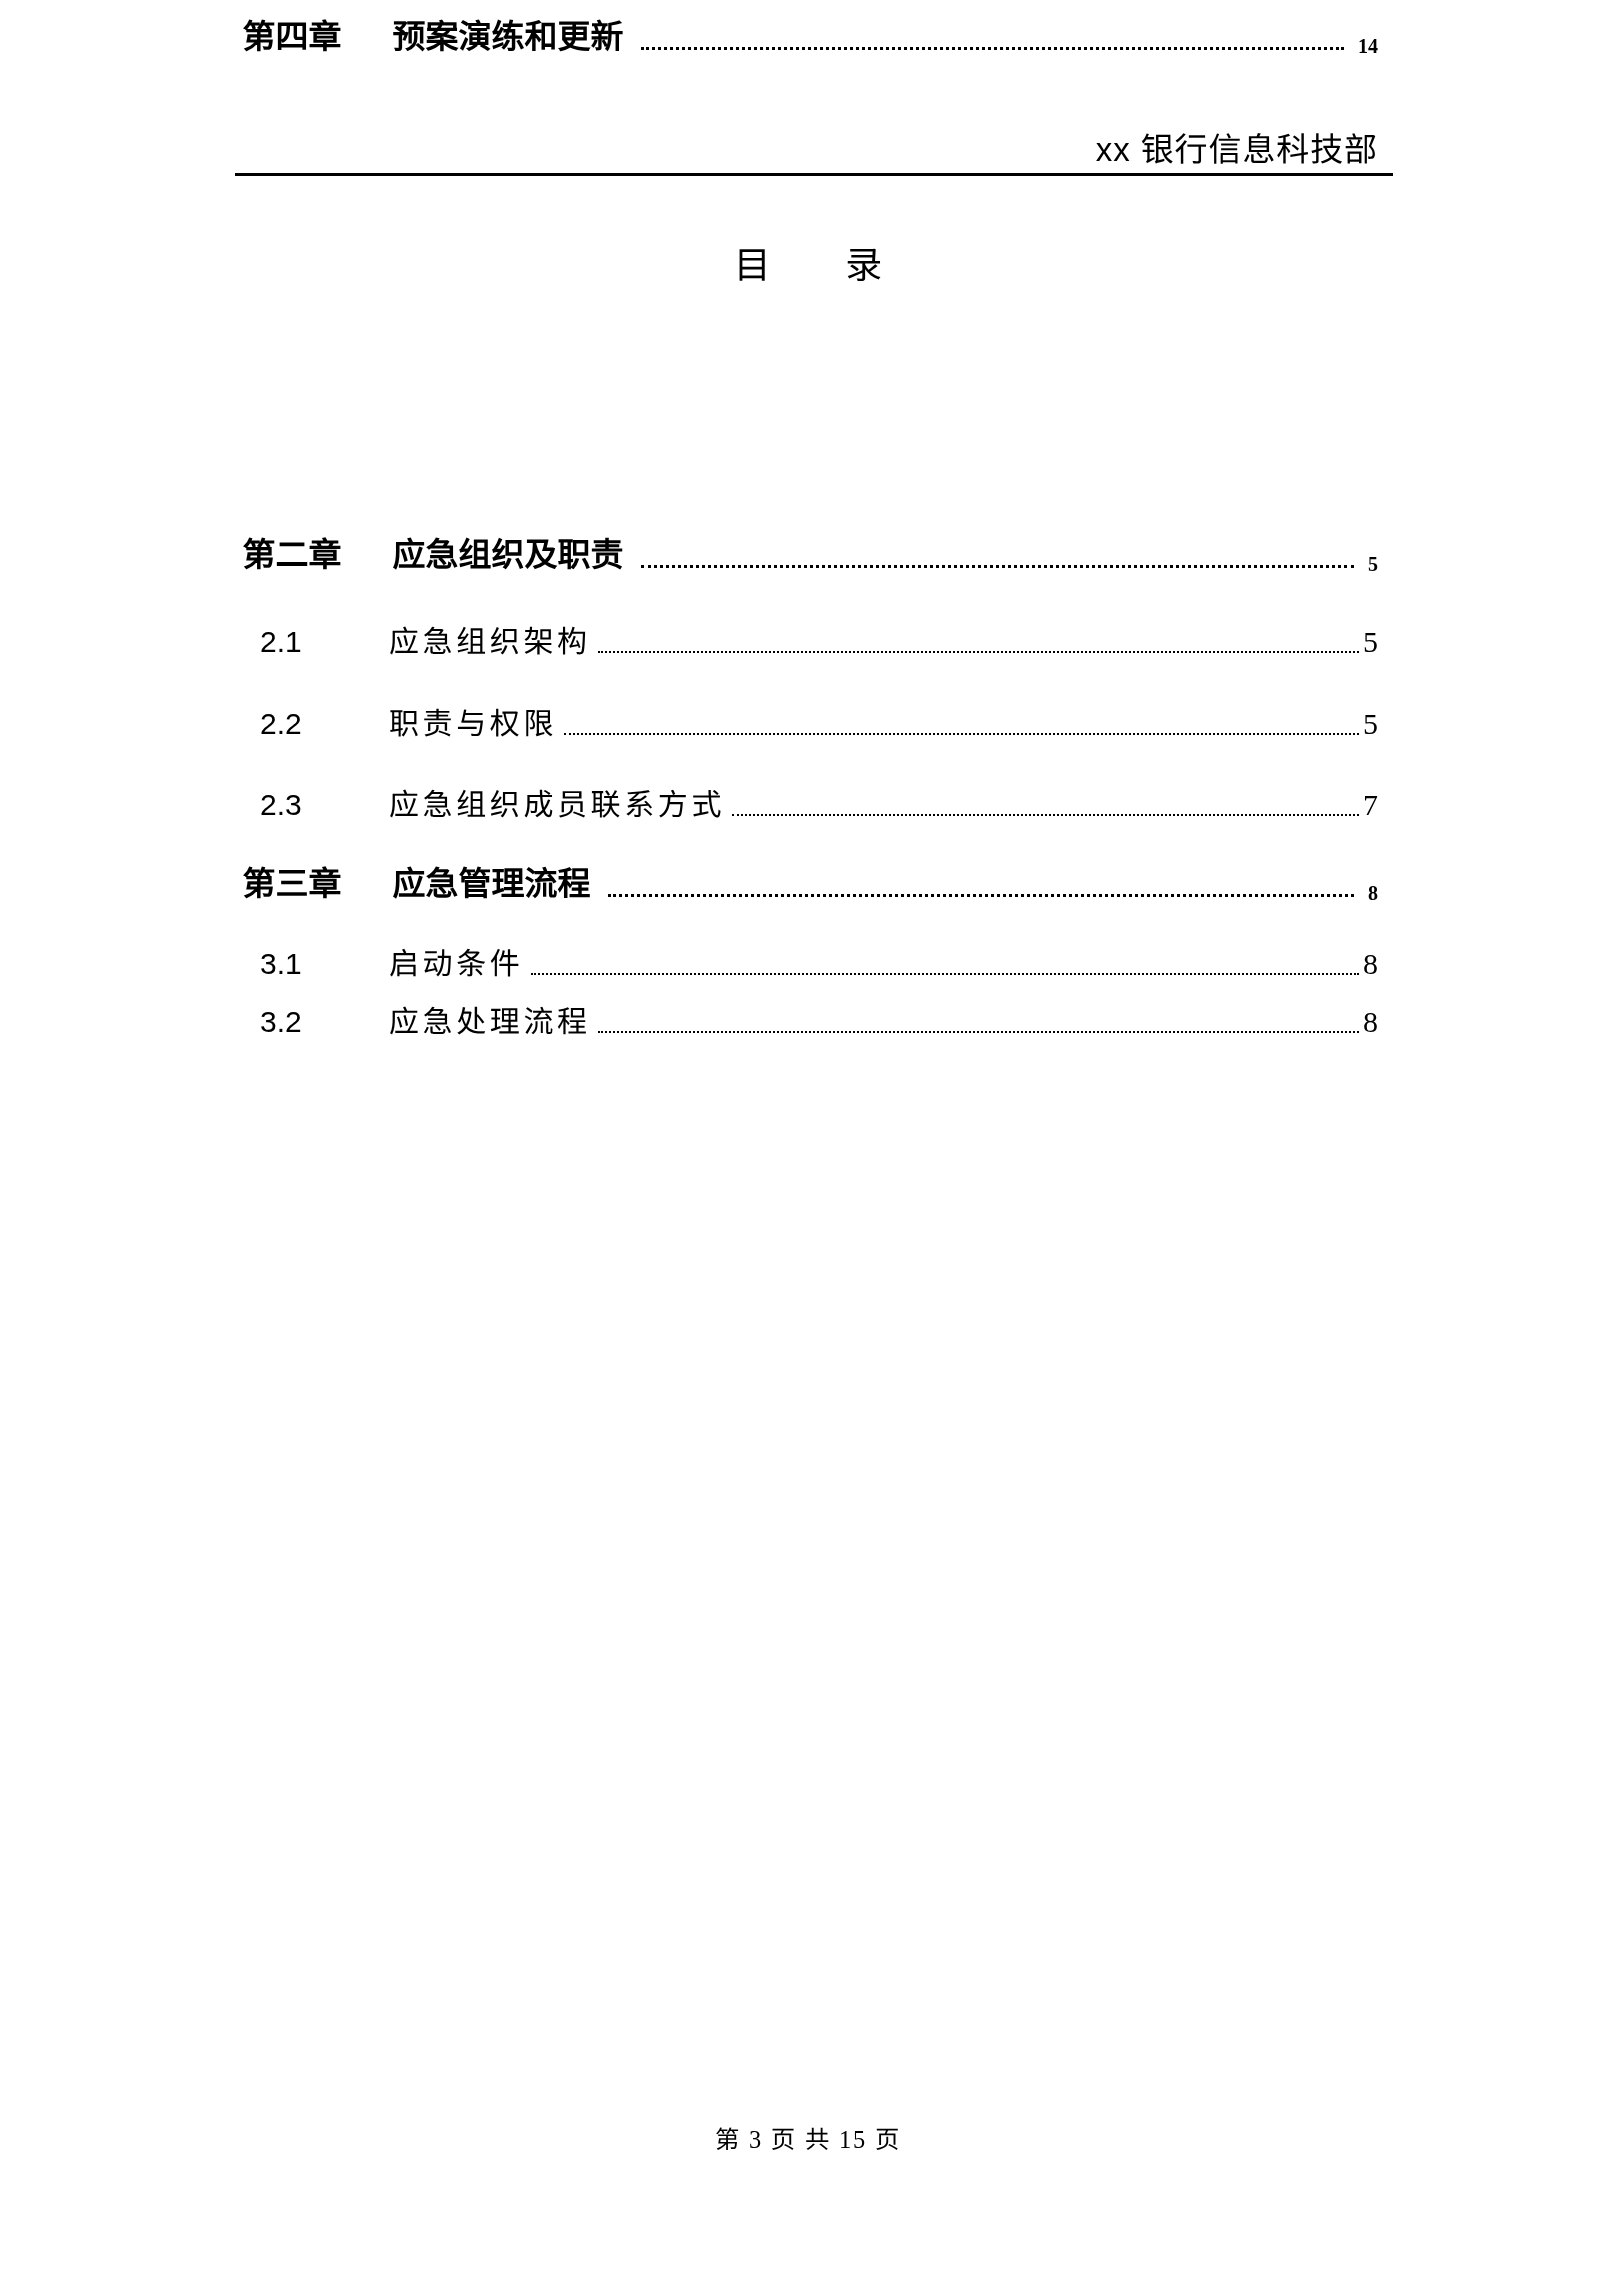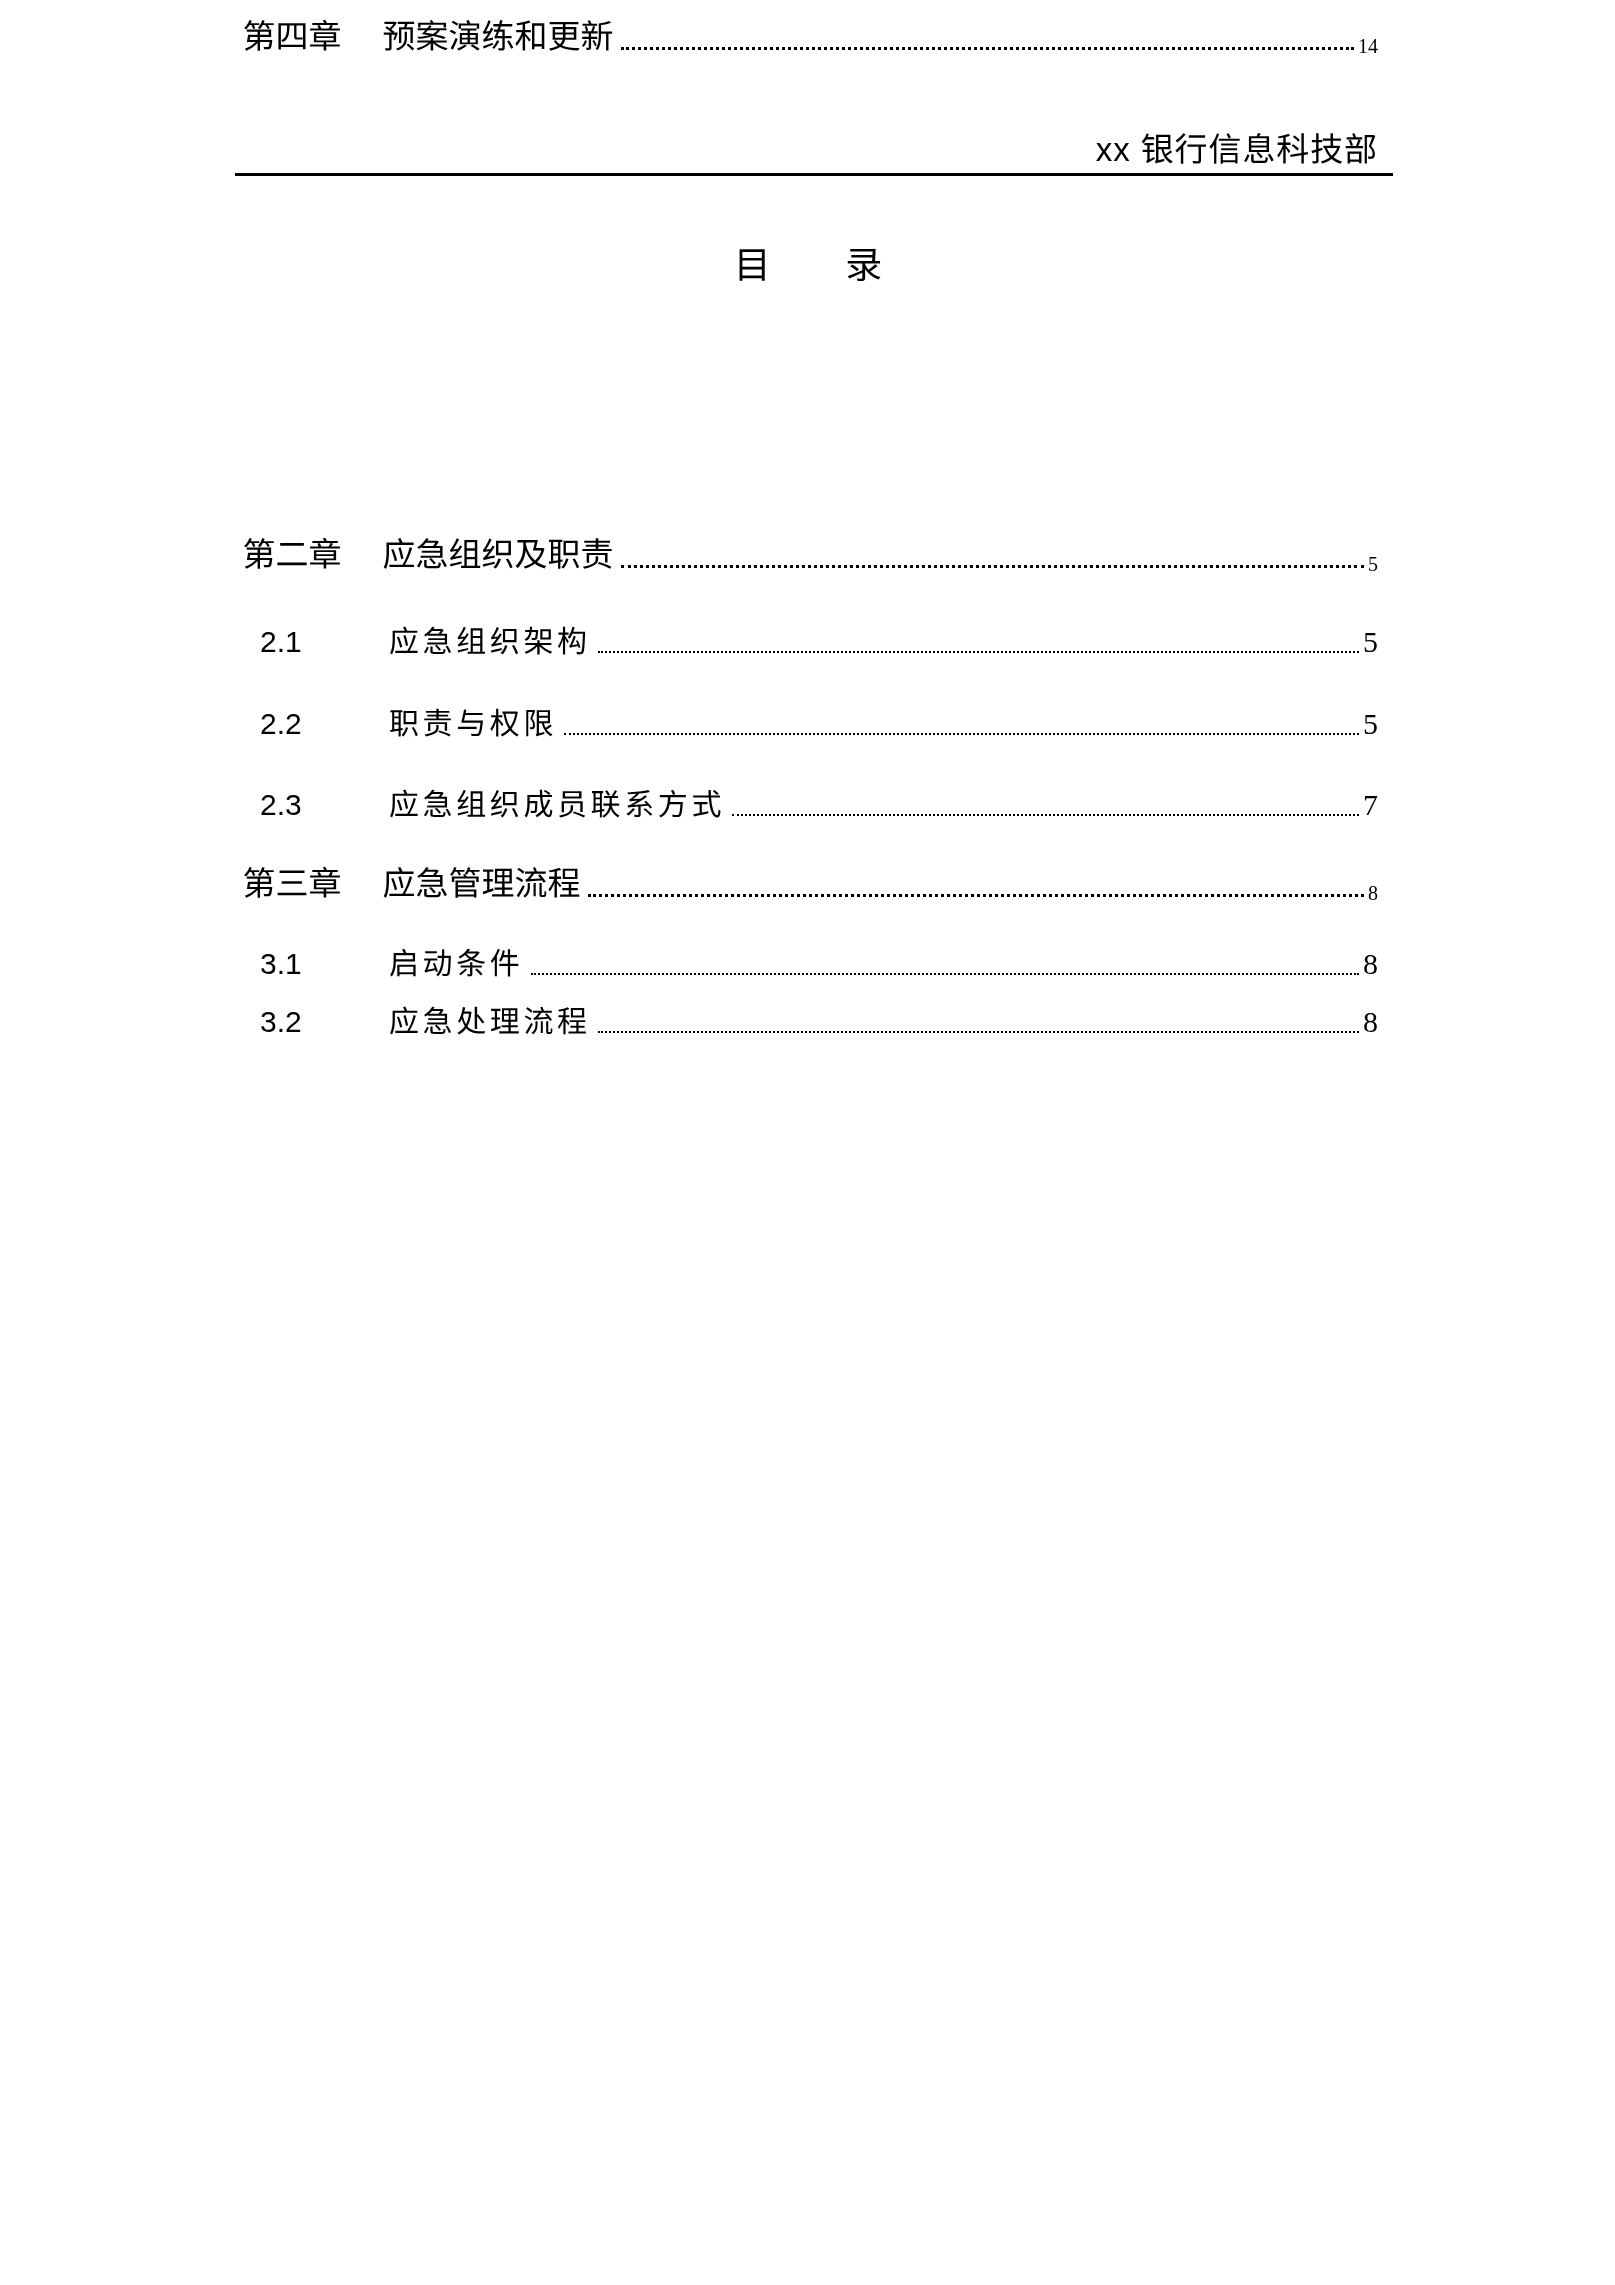--- a/index.html
+++ b/index.html
@@ -84,23 +84,24 @@
     flex: 1 1 auto;
     margin: 0 3.6px 8.1px 7.2px;
     border-bottom: 3.6px dotted #000000;
   }
   .toc-row .pagenum { flex: 0 0 auto; text-align: right; }
 
   
   .toc-row.level1 {
     padding-left: 4.5px;
     font-family: "Liberation Serif", "DejaVu Serif", serif;
-    font-weight: 400;
+    font-weight: 700;
     font-size: 33px;
     line-height: 1.2;
+    gap: 10px;
   }
   .toc-row.level1 .num   { width: 140px; }
   .toc-row.level1 .dots  { border-bottom: 3.6px dotted #000000; }
   .toc-row.level1 .pagenum { font-size: 20px; }
 
   
   .toc-row.level2 {
     padding-left: 22px;
     font-size: 30px;
     line-height: 1.2;
@@ -201,15 +202,16 @@
   </div>
 
   <div class="toc-row level1">
     <span class="num">第四章</span>
     <span class="title">预案演练和更新</span>
     <span class="dots"></span>
     <span class="pagenum">14</span>
   </div>
 
 
+  <div class="footer-text">第 3 页 共 15 页</div>
 
 </div>
 
 
 </body></html>

